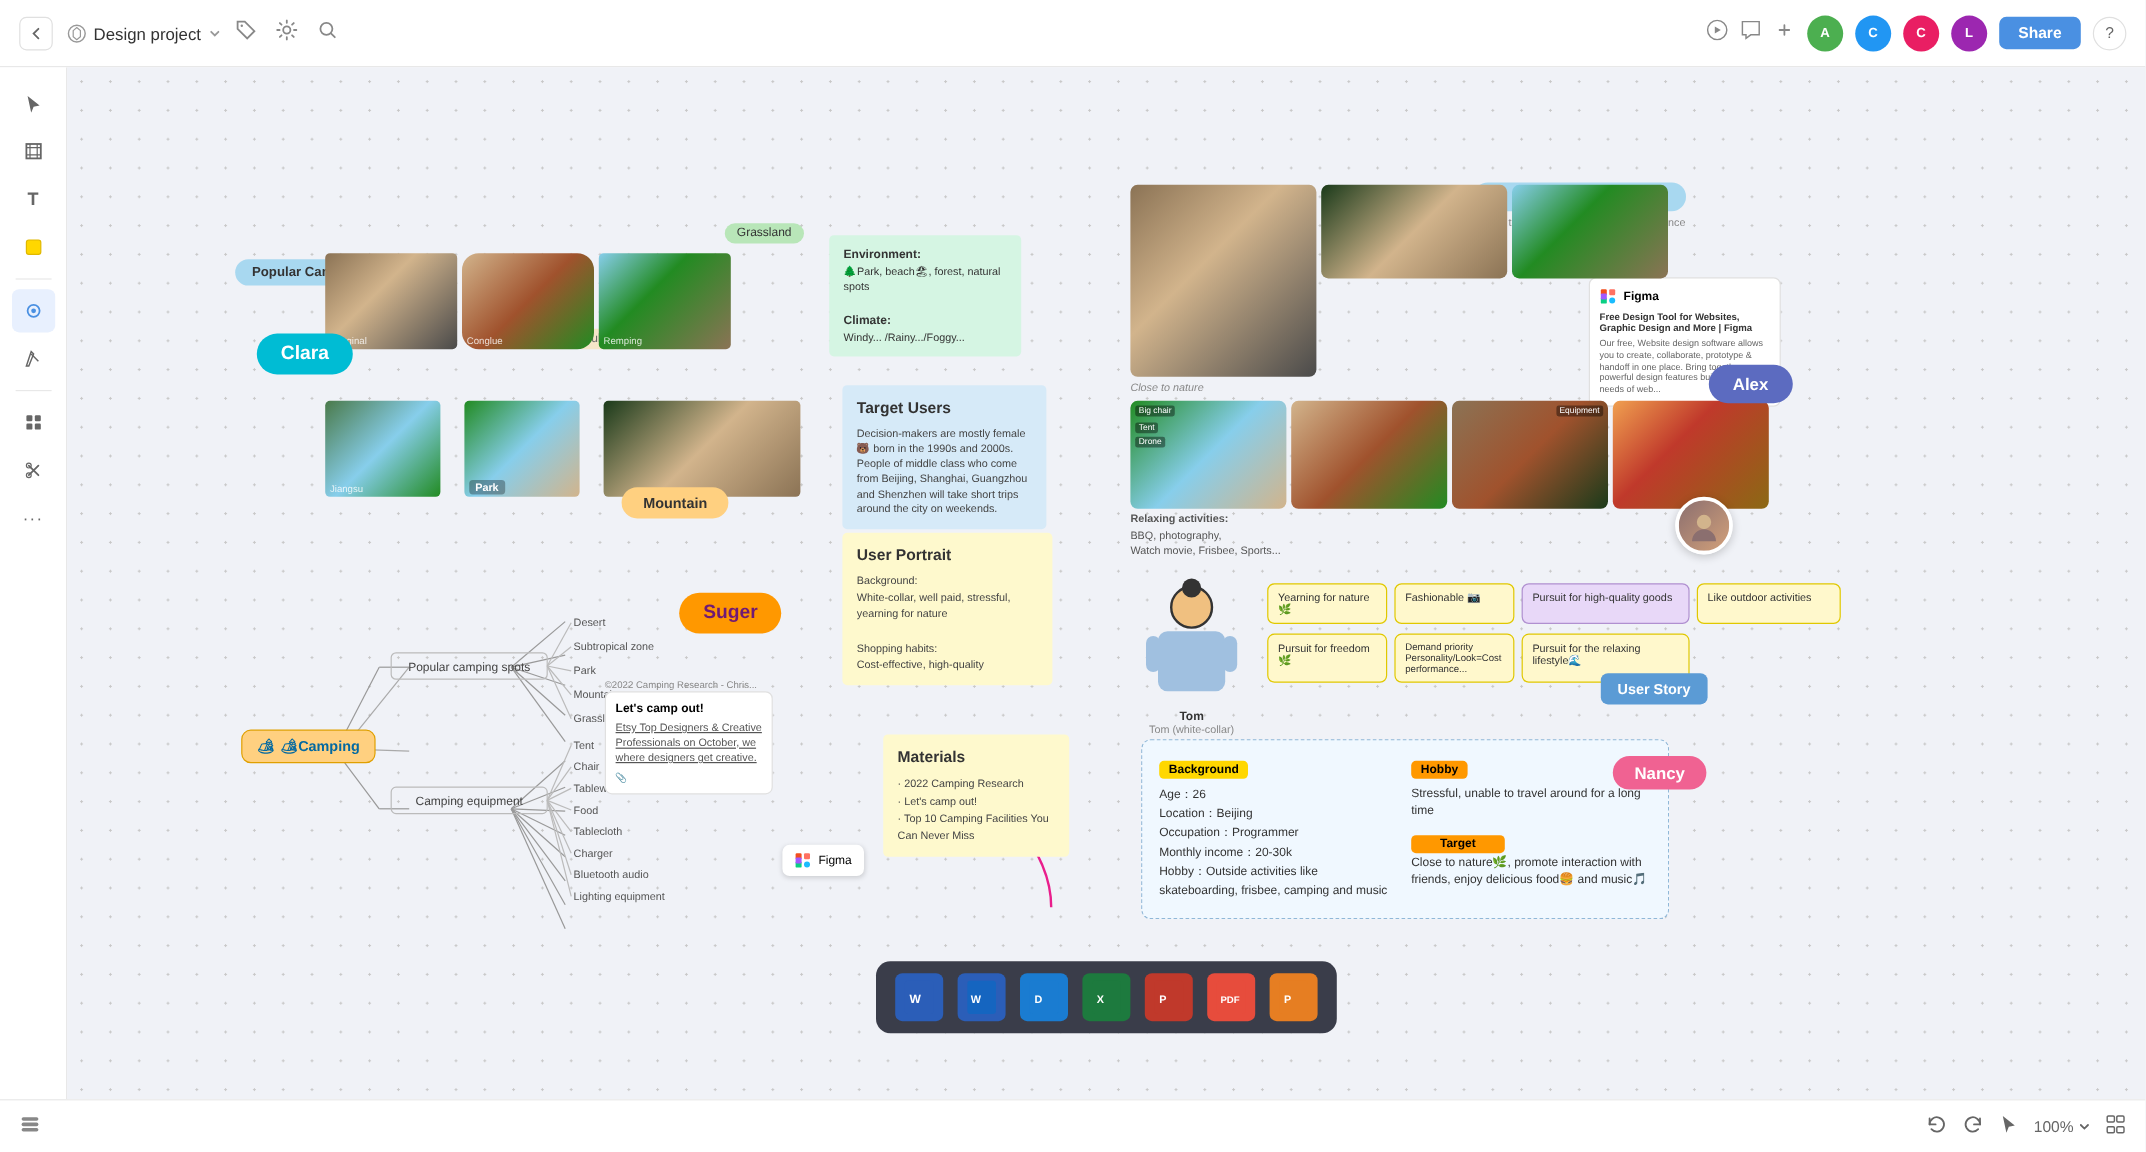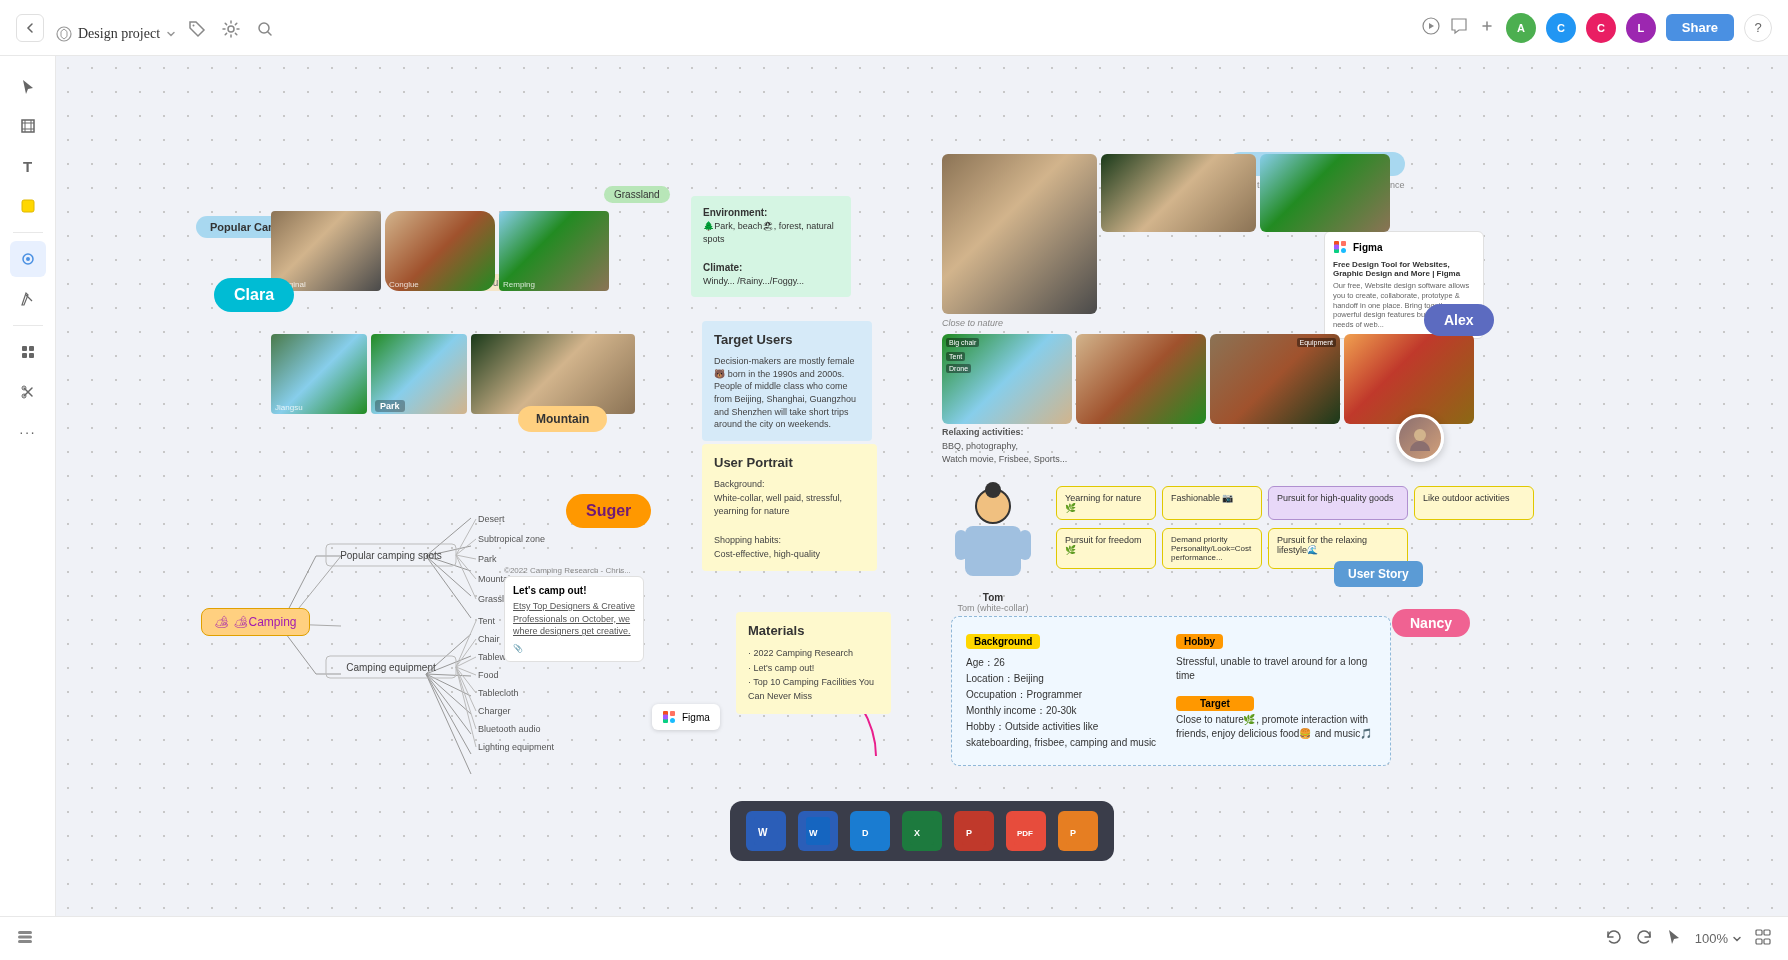--- a/index.html
+++ b/index.html
@@ -3,21 +3,21 @@
   <meta charset="utf-8">
   <style>
     * { box-sizing: border-box; margin: 0; padding: 0; }
     body { font-family: -apple-system, BlinkMacSystemFont, 'Segoe UI', sans-serif; background: #f0f2f5; overflow: hidden; width: 1788px; height: 960px; }
 
     
     .app-wrapper { display: flex; flex-direction: column; height: 960px; width: 1788px; background: #f5f6fa; }
 
     
     .topbar { height: 56px; background: white; border-bottom: 1px solid #e8e8e8; display: flex; align-items: center; justify-content: space-between; padding: 0 16px; flex-shrink: 0; }
-    .topbar-left { display: flex; align-items: flex-end; gap: 12px; font-family: Liberation Serif, serif; }
+    .topbar-left { display: flex; align-items: center; gap: 12px; }
     .back-btn { width: 28px; height: 28px; border-radius: 6px; border: 1px solid #e0e0e0; display: flex; align-items: center; justify-content: center; cursor: pointer; background: white; }
     .project-name { display: flex; align-items: center; gap: 6px; font-size: 14px; font-weight: 500; color: #333; cursor: pointer; }
     .topbar-icons { display: flex; align-items: center; gap: 16px; color: #666; }
     .topbar-right { display: flex; align-items: center; gap: 10px; }
     .avatar-circle { width: 30px; height: 30px; border-radius: 50%; display: flex; align-items: center; justify-content: center; font-size: 11px; font-weight: 700; color: white; }
     .share-btn { background: #4a90e2; color: white; border: none; border-radius: 6px; padding: 6px 16px; font-size: 13px; font-weight: 600; cursor: pointer; }
     .help-btn { width: 28px; height: 28px; border-radius: 50%; border: 1px solid #e0e0e0; display: flex; align-items: center; justify-content: center; font-size: 13px; color: #666; cursor: pointer; }
 
     
     .content-area { display: flex; flex: 1; overflow: hidden; }
@@ -272,21 +272,21 @@
           <span style="position:absolute; bottom:2px; left:4px; font-size:8px; color:rgba(255,255,255,0.8);">Marginal</span>
         </div>
         <div class="photo-placeholder photo-camp2" style="height:80px; border-radius:14px; position:relative;">
           <span style="position:absolute; bottom:2px; left:4px; font-size:8px; color:rgba(255,255,255,0.8);">Conglue</span>
         </div>
         <div class="photo-placeholder photo-camp3" style="height:80px; border-radius:4px; position:relative;">
           <span style="position:absolute; bottom:2px; left:4px; font-size:8px; color:rgba(255,255,255,0.8);">Remping</span>
         </div>
       </div>
 
-      <div class="canvas-element" style="left:215px; top:278px; display:grid; grid-template-columns: 96px 96px 164px; gap:4px;">
+      <div class="canvas-element" style="left:215px; top:278px; display:grid; grid-template-columns: 96px 96px 164px; gap:20px;">
         <div class="photo-placeholder photo-camp4" style="height:80px; border-radius:4px; position:relative;">
           <span style="position:absolute; bottom:2px; left:4px; font-size:8px; color:rgba(255,255,255,0.8);">Jiangsu</span>
         </div>
         <div class="photo-placeholder photo-camp5" style="height:80px; border-radius:4px; position:relative;">
           <div style="position:absolute; bottom:2px; left:4px; font-size:9px; font-weight:700; color:white; background:rgba(0,0,0,0.3); padding:1px 5px; border-radius:3px;">Park</div>
         </div>
         <div class="photo-placeholder photo-camp6" style="height:80px; border-radius:4px;"></div>
       </div>
 
       <div class="canvas-element" style="left:462px; top:350px;">
@@ -319,21 +319,21 @@
       <div class="canvas-element sticky sticky-yellow" style="left:680px; top:556px; width:155px;">
         <div style="font-size:13px; font-weight:700; color:#333; margin-bottom:6px;">Materials</div>
         <div style="font-size:9px; color:#444; line-height:1.6;">· 2022 Camping Research<br>· Let's camp out!<br>· Top 10 Camping Facilities You Can Never Miss</div>
       </div>
 
       <div class="canvas-element suger-label" style="left:510px; top:438px; z-index:10;">
         <span>Suger</span>
       </div>
 
       <div class="canvas-element" style="left:145px; top:552px;">
-        <div style="background:#ffd080; border-radius:8px; padding:6px 12px; font-size:12px; font-weight:400; color:#a21caf; border: 1px solid #e0a000;">
+        <div style="background:#ffd080; border-radius:8px; padding:6px 12px; font-size:12px; font-weight:700; color:#0369a1; border: 1px solid #e0a000;">
           🏕<span style="margin-left:4px;">🏕Camping</span>
         </div>
       </div>
 
       <div class="canvas-element" style="left:250px; top:445px;">
         <svg width="260" height="300">
 
           <rect x="20" y="43" width="130" height="22" rx="4" fill="none" stroke="#bbb" stroke-width="1"></rect>
           <text x="85" y="58" text-anchor="middle" font-size="10" fill="#444">Popular camping spots</text>
 
@@ -499,21 +499,21 @@
           </div>
           <div>
             <div style="background:#ff9800; border-radius:4px; padding:2px 8px; font-size:10px; font-weight:700; display:inline-block; margin-bottom:6px;">Hobby</div>
             <div style="font-size:10px; color:#333; line-height:1.4; margin-bottom:10px;">Stressful, unable to travel around for a long time</div>
             <div style="background:#ff9800; border-radius:4px; padding:2px 24px; font-size:10px; font-weight:700; display:inline-block; margin-bottom:2px;">Target</div>
             <div style="font-size:10px; color:#333; line-height:1.4;">Close to nature🌿, promote interaction with friends, enjoy delicious food🍔 and music🎵</div>
           </div>
         </div>
       </div>
 
-      <div class="canvas-element nancy-label" style="left:1288px; top:553px; z-index:10;margin-left:48px;">
+      <div class="canvas-element nancy-label" style="left:1288px; top:574px; z-index:10;">
         <span>Nancy</span>
       </div>
 
       <div class="bottom-toolbar" style="position:absolute; bottom:55px; left:50%; transform:translateX(-50%);">
         <div class="bottom-tool-icon" style="background:#2b5eb8;">
           <svg width="24" height="28" viewBox="0 0 24 28">
               <rect width="24" height="28" rx="3" fill="#2b5eb8"></rect>
               <text x="4" y="19" font-size="10" font-weight="700" fill="white">W</text>
             </svg>
         </div>

